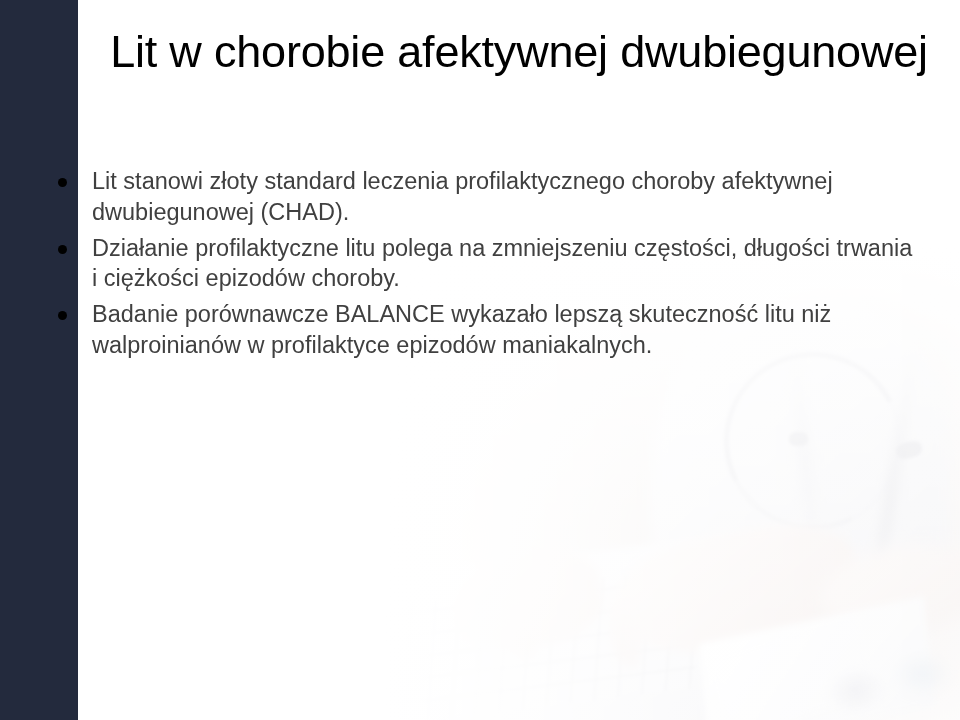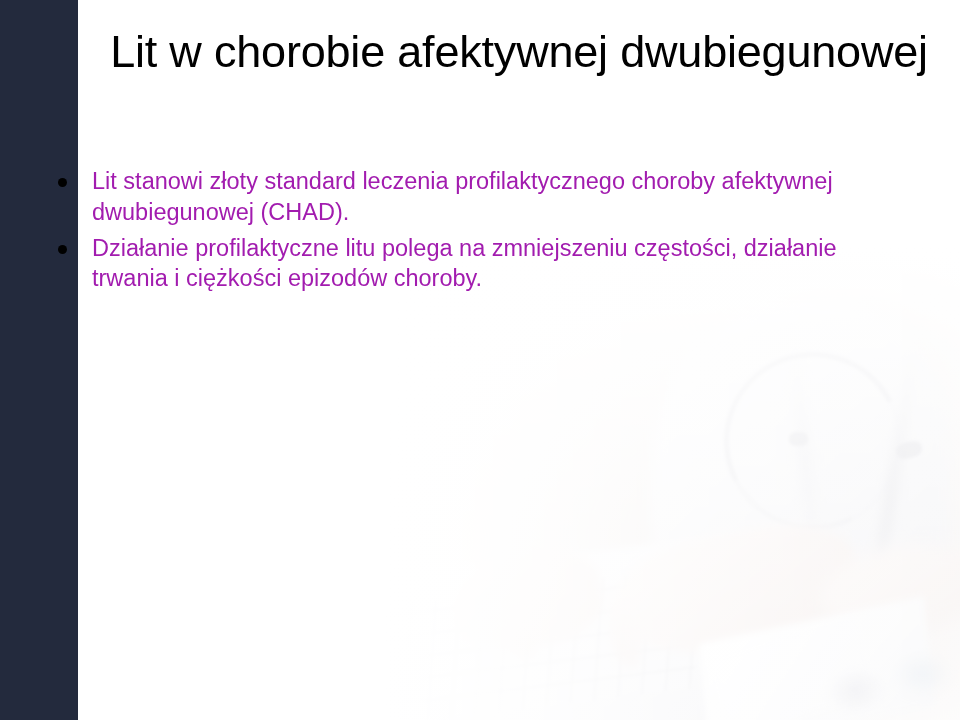--- a/index.html
+++ b/index.html
@@ -273,21 +273,21 @@
     height: 9px;
     border-radius: 50%;
     background: #000000;
   }
   .bullet-text {
     margin: 0;
     padding-left: 92px;
     padding-right: 44px;
     font-size: 23.5px;
     line-height: 1.31;
-    color: #a21caf;
+    color: #404040;
     font-weight: normal;
   }
 </style>
 </head>
 <body>
 
 <div id="slide">
 
   <div id="photo-layer">
     <div class="ph ph-wash"></div>
@@ -319,21 +319,25 @@
 
   <div id="body">
 
     <div class="bullet-row">
       <span class="bullet-dot"></span>
       <p class="bullet-text">Lit stanowi złoty standard leczenia profilaktycznego choroby afektywnej dwubiegunowej (CHAD).</p>
     </div>
 
     <div class="bullet-row">
       <span class="bullet-dot"></span>
-      <p class="bullet-text">Działanie profilaktyczne litu polega na zmniejszeniu częstości, działanie trwania i ciężkości epizodów choroby.</p>
+      <p class="bullet-text">Działanie profilaktyczne litu polega na zmniejszeniu częstości, długości trwania i ciężkości epizodów choroby.</p>
     </div>
 
 
 
+    <div class="bullet-row">
+      <span class="bullet-dot"></span>
+      <p class="bullet-text">Badanie porównawcze BALANCE wykazało lepszą skuteczność litu niż walproinianów w profilaktyce epizodów maniakalnych.</p>
+    </div>
 
   </div>
 
 </div>
 
 </body></html>

